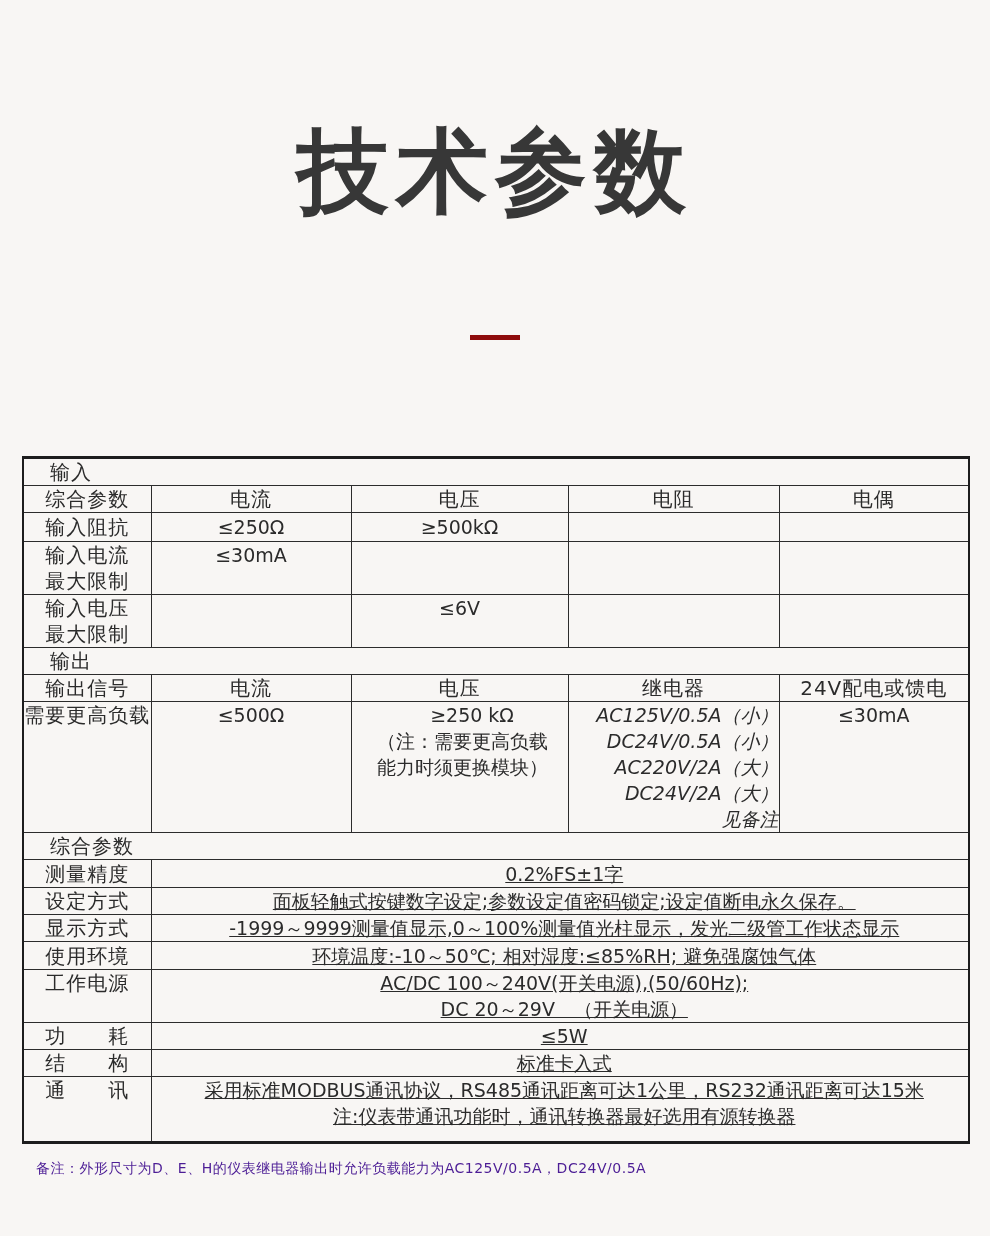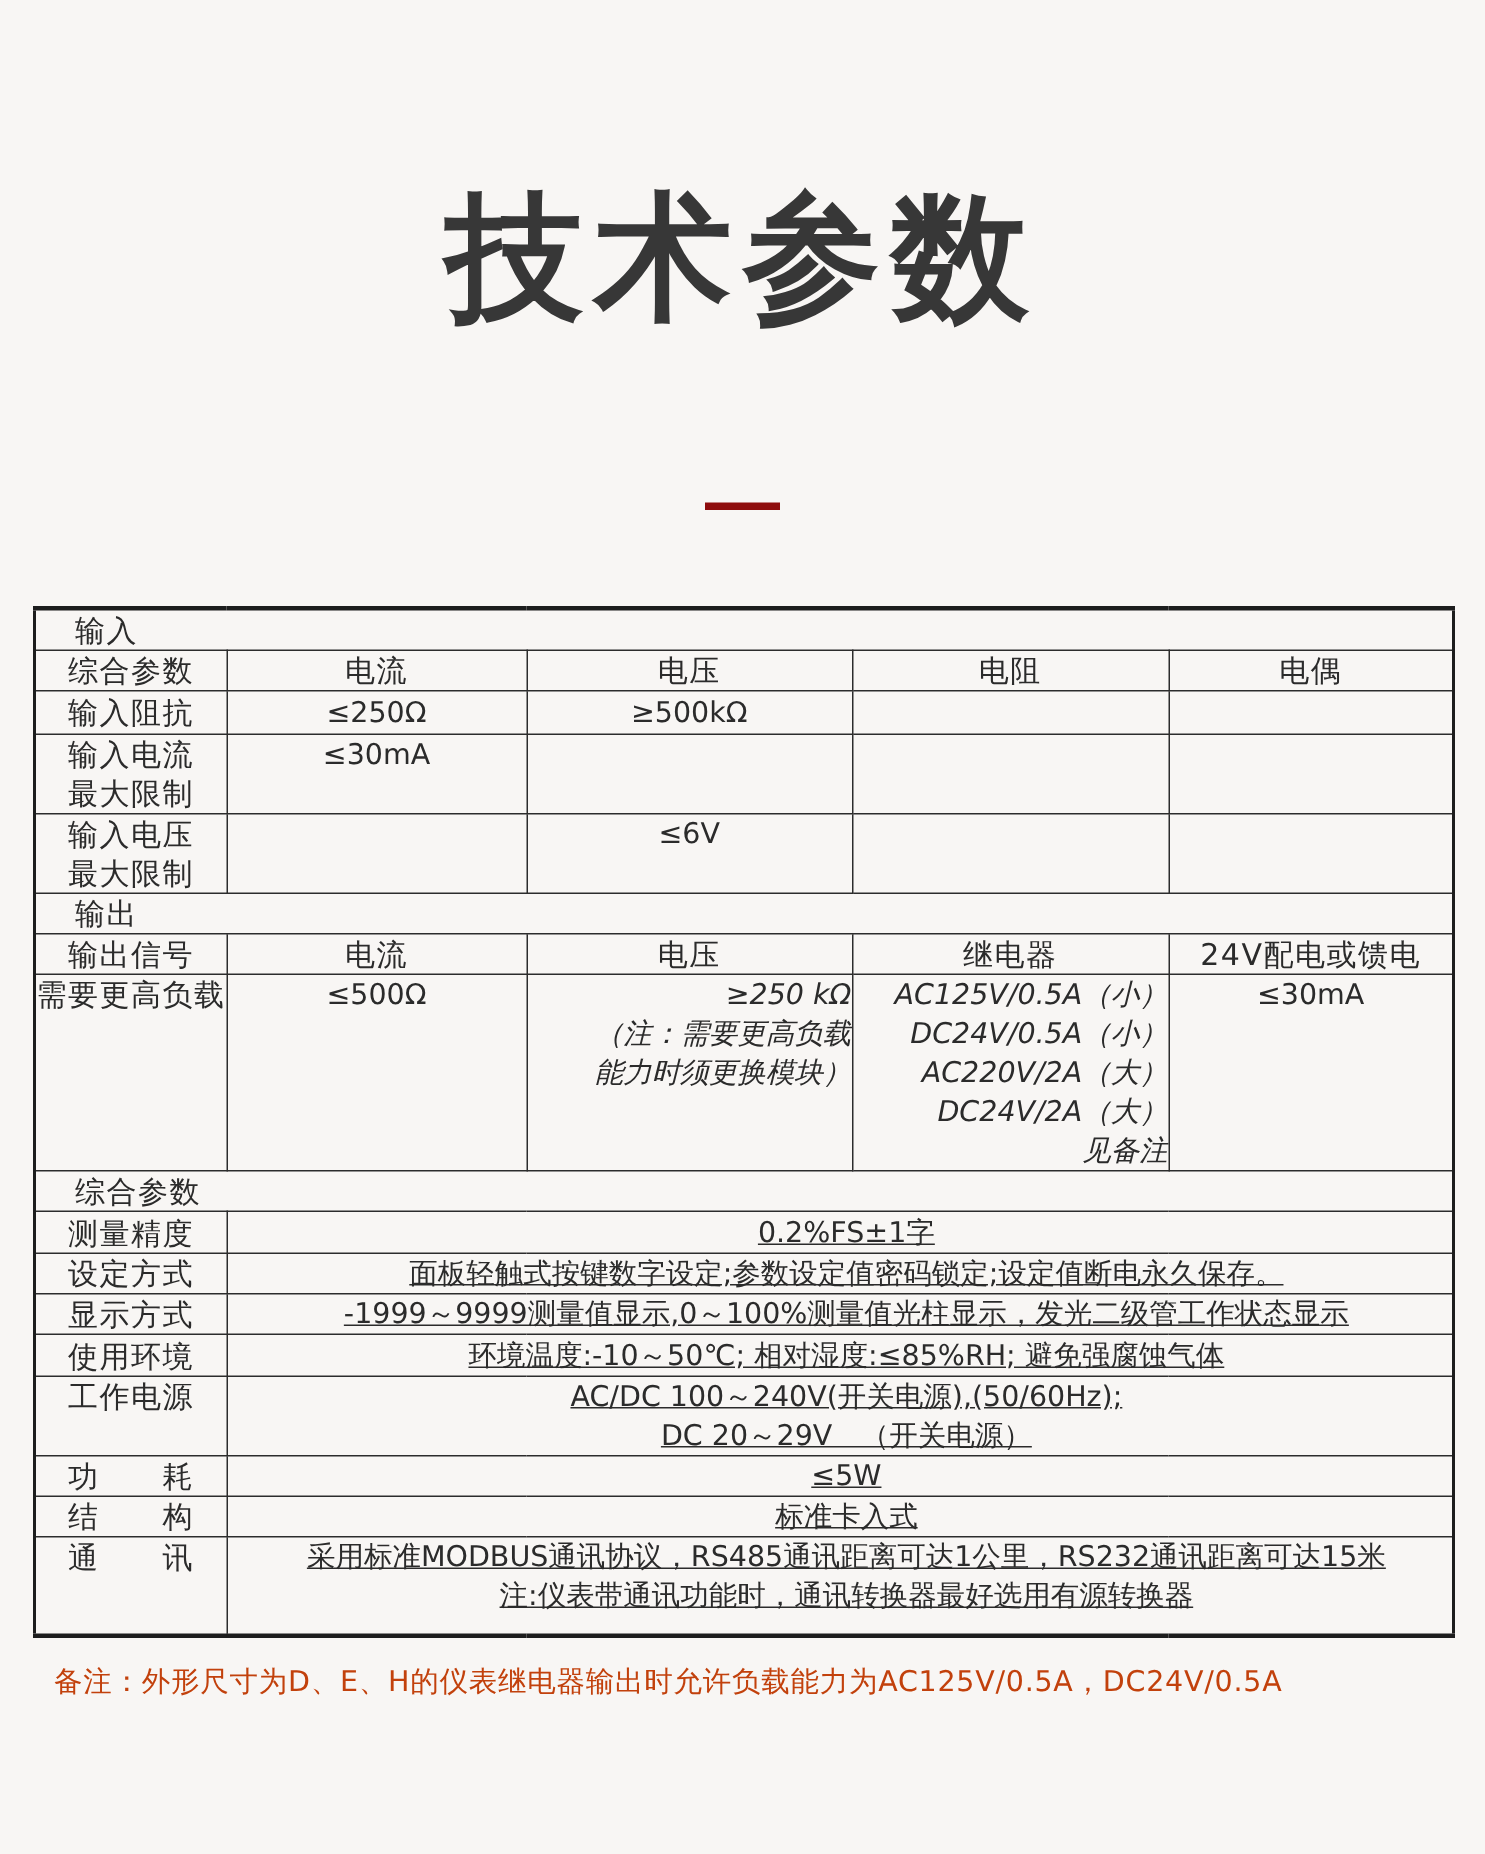--- a/index.html
+++ b/index.html
@@ -23,21 +23,21 @@
     line-height: 1;
   }
   .accent-dash {
     width: 50px;
     height: 5px;
     background: #8e0c0c;
     margin: 117px auto 0 auto;
   }
 
   table.spec-table {
-    margin: 64px 0 0 22px;
+    margin: 116px 0 0 22px;
     width: 946px;
     border-collapse: collapse;
     table-layout: fixed;
     border: 2px solid #1d1d1d;
     border-top-width: 3px;
     border-bottom-width: 3px;
     font-size: 19px;
     line-height: 26px;
     padding-left: 20px;
   }
@@ -58,30 +58,30 @@
     text-align: center;
     font-size: 20px;
     letter-spacing: 1px;
   }
   td.hdr {
     text-align: center;
     font-size: 20px;
     letter-spacing: 1px;
   }
   td.val-c { text-align: center; }
-  td.val-l { text-align: right; padding-left: 6px; font-style: italic; }
+  td.val-l { text-align: center; padding-left: 6px; }
   td.relay-cell { text-align: right; padding-left: 22px; font-style: italic; }
   td.gval { text-align: center; padding-left: 9px; text-decoration: underline; }
   .pre { white-space: pre-line; }
 
   .note {
     margin: 16px 0 0 36px;
-    font-size: 19px;
+    font-size: 14px;
     letter-spacing: 0.5px;
-    color: #c2410c;
+    color: #4c1d95;
   }
 </style>
 </head>
 <body>
 
 <div class="page">
 
   <h1 class="title">技术参数</h1>
   <div class="accent-dash"></div>
 

